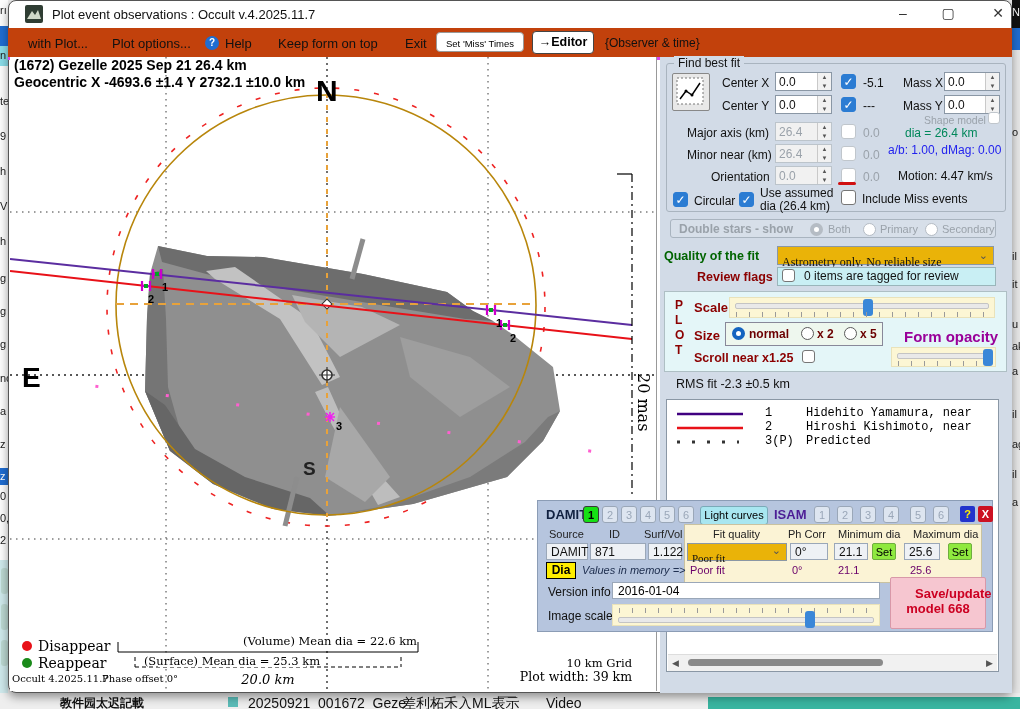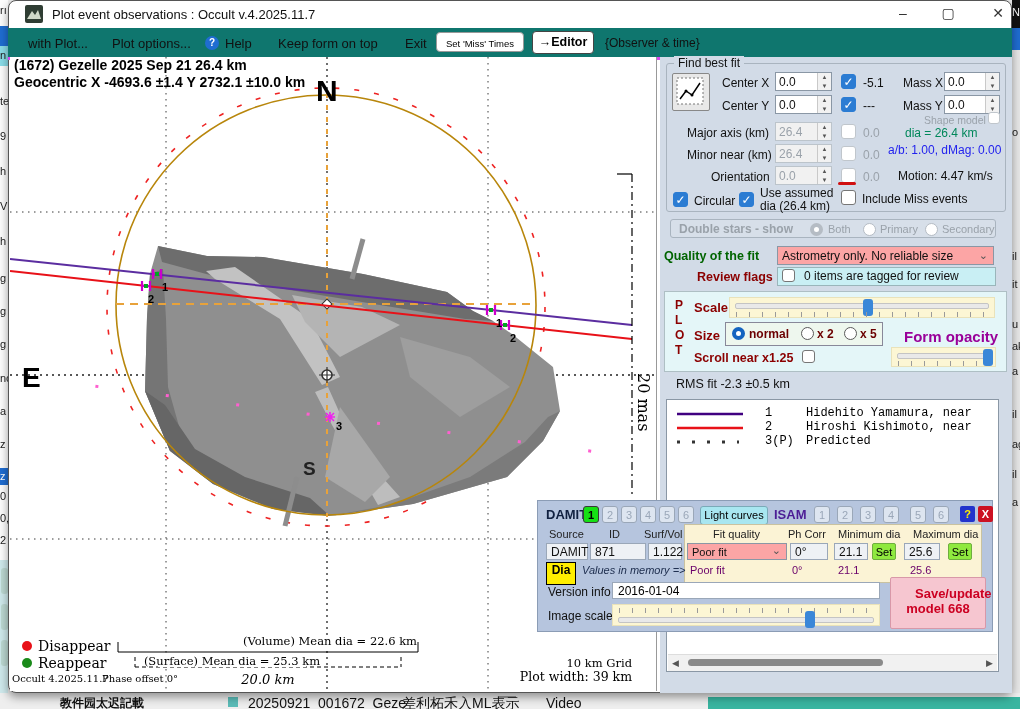--- a/index.html
+++ b/index.html
@@ -8,21 +8,21 @@
   .abs{position:absolute;}
   
   .bgstrip{background:#fdfdfd;}
   .bgletter{position:absolute;font:11px "Liberation Sans",sans-serif;color:#222;left:0;}
   
   #window{left:8px;top:0;width:1004px;height:693px;background:#fff;border-radius:8px;
           border:1px solid #555;box-sizing:border-box;box-shadow:0 4px 10px rgba(0,0,0,.4);}
   #titlebar{left:8px;top:0;width:1004px;height:28px;}
   .title-text{font-size:13px;color:#111;}
   .winbtn{font-size:14px;color:#333;text-align:center;width:30px;}
-  #menubar{left:8px;top:28px;width:1004px;height:29px;background:#0f766e;border-bottom:3px solid #d946ef;text-decoration:underline;}
+  #menubar{left:8px;top:28px;width:1004px;height:29px;background:#c2410c;border-bottom:3px solid #d946ef;text-decoration:underline;}
   .menuitem{font-size:13px;color:#111;top:8px;}
   .toolbtn{border:1px solid #999;border-radius:4px;background:#fff;text-align:center;box-sizing:border-box;}
   
   #plotarea{left:10px;top:57px;width:647px;height:634px;background:#fff;border-right:1px solid #999;box-sizing:border-box;}
   
   #rightpanel{left:660px;top:57px;width:352px;height:636px;background:#d2dbe7;}
   .grp{border:1px solid #a9b4bf;border-radius:3px;box-sizing:border-box;}
   .grplabel{position:absolute;top:-8px;left:7px;background:#d2dbe7;padding:0 4px;font-size:12px;color:#111;}
   .lbl{font-size:12px;color:#111;white-space:nowrap;}
   .lbl-grey{color:#9aa2aa;}
@@ -38,22 +38,22 @@
   .cbx.off{background:#fff;border:1px solid #767676;}
   .cbx.off.grey{border-color:#c0c6cc;}
   .radio{width:13px;height:13px;border-radius:50%;background:#fff;border:1px solid #5a5a5a;box-sizing:border-box;}
   .radio.sel{border:4px solid #1464c0;}
   .radio.grey{border-color:#b5bcc4;}
   .slider{background:#fcf6d4;border:1px solid #e9e2ba;box-sizing:border-box;}
   .slider .track{position:absolute;left:5px;right:5px;top:5px;height:4px;background:#e9e9e9;border:1px solid #c4c4c4;border-radius:2px;}
   .slider .ticks{position:absolute;left:6px;right:6px;height:5px;
         background:repeating-linear-gradient(90deg,#9a9a9a 0 1px,transparent 1px 13px);}
   .slider .thumb{position:absolute;width:10px;height:17px;background:#3a87d8;border-radius:3px;top:-1px;}
-  .combo{background:#fca5a5;border:1px solid #8a97a5;box-sizing:border-box;font-size:12px;color:#111;
-         padding:2px 4px;white-space:nowrap;}
+  .combo{background:#eab308;border:1px solid #8a97a5;box-sizing:border-box;font-size:12px;color:#111;
+         padding:8px 4px;white-space:nowrap;font-family:Liberation Serif, serif;}
   .combo .chev{position:absolute;right:5px;top:2px;color:#555;font-size:11px;}
   
   #damit{left:537px;top:500px;width:456px;height:132px;background:#b6c5de;border:1px solid #8b9cb5;box-sizing:border-box;}
   .numbtn{width:16px;height:17px;border:1px solid #9aa7b8;background:#dde5f0;border-radius:3px;
           font-size:11px;line-height:16px;text-align:center;color:#9aa7b8;box-sizing:border-box;}
   .numbtn.active{background:#15e015;color:#000;font-weight:bold;border-color:#3a3a3a;}
   .field{background:#eef1f5;border:1px solid #9aa7b8;font-size:12px;color:#111;padding:1px 4px;box-sizing:border-box;height:17px;}
   .setbtn{background:#8fe93f;border:1px solid #6fae3f;border-radius:2px;font-size:11px;text-align:center;
           height:17px;line-height:16px;box-sizing:border-box;color:#000;}
   .yellowpanel{background:#fbf3d5;border:1px solid #c9c2a0;}
@@ -474,21 +474,21 @@
   <div class="abs combo" style="left:149px;top:42px;width:100px;height:17px;font-size:11px;">
     <span>Poor fit</span>
     <span class="chev" style="top:0;">⌄</span>
   </div>
   <span class="abs field" style="left:252px;top:42px;width:38px;">0°</span>
   <span class="abs field" style="left:296px;top:42px;width:34px;">21.1</span>
   <span class="abs setbtn" style="left:334px;top:42px;width:24px;">Set</span>
   <span class="abs field" style="left:366px;top:42px;width:36px;">25.6</span>
   <span class="abs setbtn" style="left:410px;top:42px;width:24px;">Set</span>
 
-  <span class="abs" style="left:8px;top:61px;width:30px;height:23px;background:#ffee00;border:1.5px solid #000;font-size:12px;font-weight:bold;text-align:center;line-height:15px;box-sizing:border-box;">Dia</span>
+  <span class="abs" style="left:8px;top:61px;width:30px;height:17px;background:#ffee00;border:1.5px solid #000;font-size:12px;font-weight:bold;text-align:center;line-height:15px;box-sizing:border-box;">Dia</span>
   <span class="abs" style="left:44px;top:63px;font-size:11px;font-style:italic;color:#203050;">Values in memory =&gt;</span>
   <span class="abs memval" style="left:152px;top:63px;">Poor fit</span>
   <span class="abs memval" style="left:254px;top:63px;">0°</span>
   <span class="abs memval" style="left:300px;top:63px;">21.1</span>
   <span class="abs memval" style="left:372px;top:63px;">25.6</span>
 
   <span class="abs lbl" style="left:10px;top:84px;">Version info</span>
   <span class="abs" style="left:74px;top:81px;width:268px;height:17px;background:#fff;border:1px solid #9aa7b8;font-size:12px;padding:1px 5px;box-sizing:border-box;">2016-01-04</span>
   <span class="abs lbl" style="left:10px;top:108px;">Image scale</span>
   <div class="abs slider" style="left:74px;top:103px;width:268px;height:22px;">

